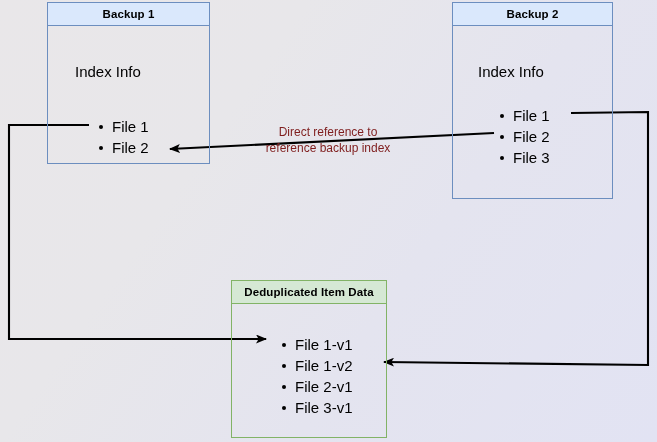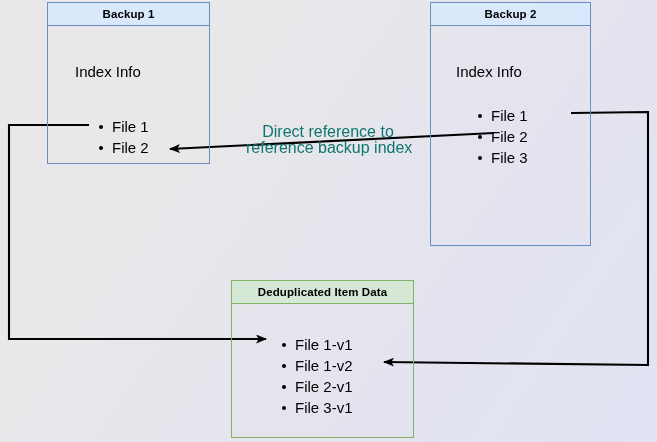--- a/index.html
+++ b/index.html
@@ -36,21 +36,21 @@
   .flist{position:absolute;margin:0;padding:0;list-style:none;}
   .flist li{
     position:relative;font-size:15px;color:#000;line-height:21px;
     padding-left:17px;white-space:nowrap;
   }
   .flist li::before{
     content:"";position:absolute;left:4px;top:9px;
     width:4px;height:4px;border-radius:50%;background:#000;
   }
   .centerlabel{
-    position:absolute;text-align:center;font-size:16px;color:#0f766e;
+    position:absolute;text-align:center;font-size:12px;color:#7f1d1d;
     line-height:16px;white-space:nowrap;
   }
   svg.arrows{position:absolute;left:0;top:0;width:657px;height:442px;overflow:visible;}
 </style>
 </head>
 <body>
 
 <div id="stage">
 
   <svg class="arrows" viewBox="0 0 657 442">
@@ -71,33 +71,33 @@
     <div class="hdr">Backup 1</div>
     <div class="body">
       <div class="idxlabel" style="left:27px;top:37px;">Index Info</div>
       <ul class="flist" style="left:47px;top:90px;">
         <li>File 1</li>
         <li>File 2</li>
       </ul>
     </div>
   </div>
 
-  <div class="box bbox" style="left:430px;top:2px;width:161px;height:244px;padding-left:35px;">
+  <div class="box bbox" style="left:452px;top:2px;width:161px;height:197px;padding-left:35px;">
     <div class="hdr">Backup 2</div>
     <div class="body">
       <div class="idxlabel" style="left:25px;top:37px;">Index Info</div>
       <ul class="flist" style="left:43px;top:79px;">
         <li>File 1</li>
         <li>File 2</li>
         <li>File 3</li>
       </ul>
     </div>
   </div>
 
-  <div class="box gbox" style="left:231px;top:280px;width:183px;height:158px;">
+  <div class="box gbox" style="left:231px;top:280px;width:156px;height:158px;">
     <div class="hdr">Deduplicated Item Data</div>
     <div class="body">
       <ul class="flist" style="left:46px;top:30px;">
         <li>File 1-v1</li>
         <li>File 1-v2</li>
         <li>File 2-v1</li>
         <li>File 3-v1</li>
       </ul>
     </div>
   </div>

